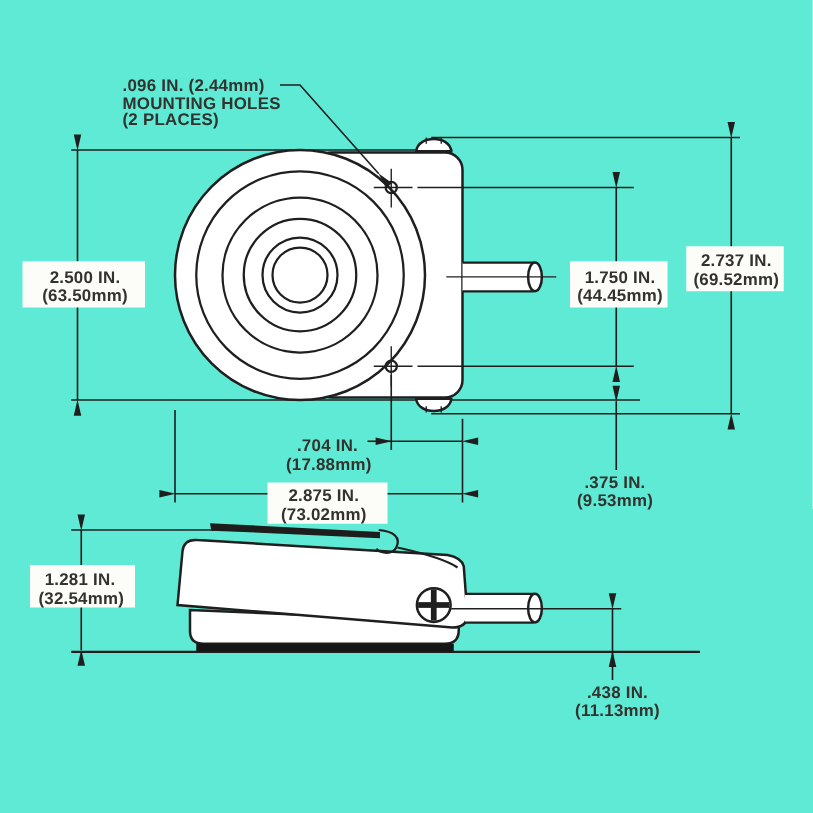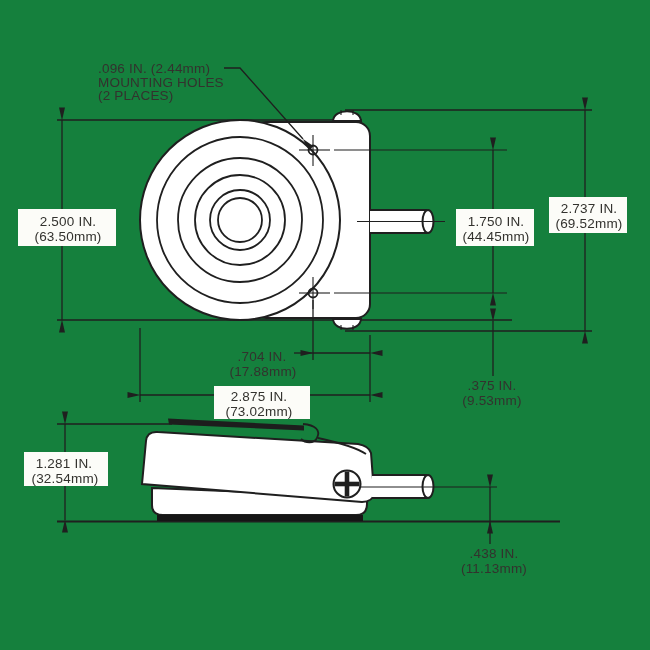--- a/index.html
+++ b/index.html
@@ -1,21 +1,22 @@
 <!DOCTYPE html>
 <html><head>
 <meta charset="utf-8">
 <style>
   html,body{margin:0;padding:0;}
   .stage{
     position:relative;
     width:650px;height:650px;
-    background:#15803d;
+    background:#5eead4;
     font-family:"Liberation Sans", sans-serif;
     overflow:hidden;
+    font-weight:bold;
   }
   svg{display:block;}
   text{
     font-family:"Liberation Sans", sans-serif;
     font-size:13.5px;
     letter-spacing:.2px;
     fill:#33322e;
   }
   .outline{fill:#ffffff;stroke:#1f1f1f;stroke-width:2;}
   .outline-thin{fill:none;stroke:#1f1f1f;stroke-width:1.8;}

